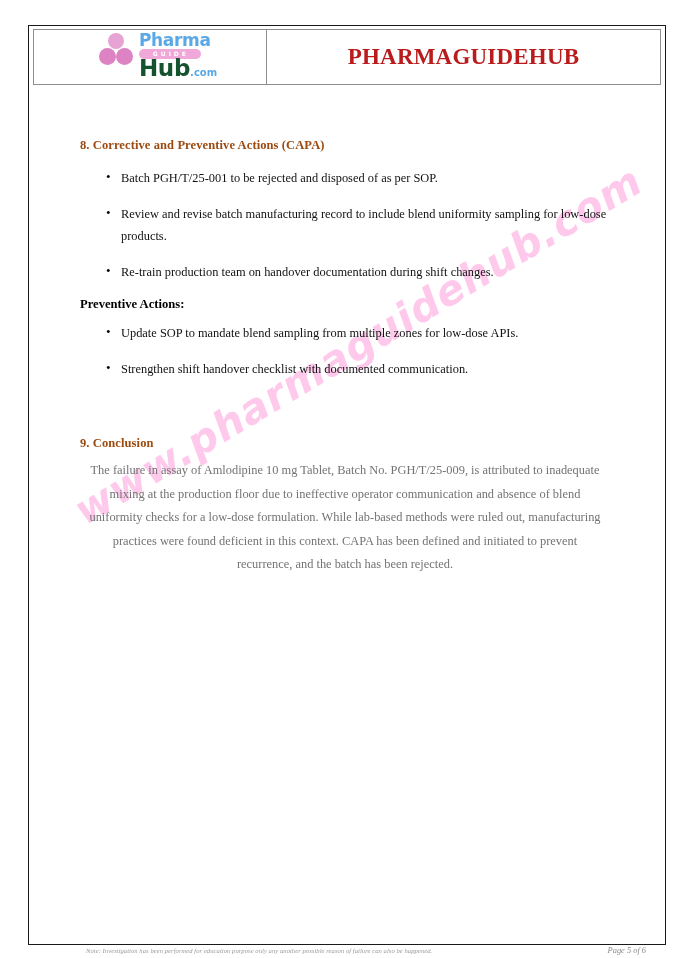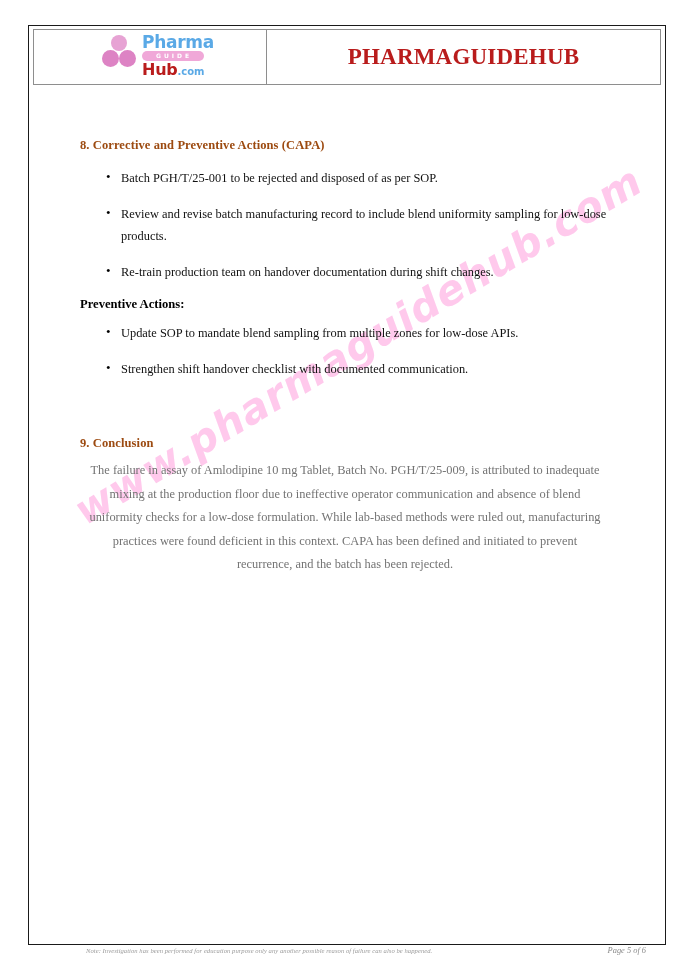--- a/index.html
+++ b/index.html
@@ -99,23 +99,23 @@
     font-size: 6px;
     font-weight: bold;
     letter-spacing: 3px;
     text-align: center;
     line-height: 8px;
     padding: 1px 0 1px 2px;
     box-sizing: border-box;
   }
   .logo-hub-line { display: block; line-height: 16px; }
   .logo-hub {
-    font-size: 16px;
-    font-weight: bold;
-    color: #b91c1c;
+    font-size: 23px;
+    font-weight: bold;
+    color: #14532d;
     letter-spacing: -0.3px;
   }
   .logo-com {
     font-size: 10px;
     font-weight: bold;
     color: #5aa9e6;
   }
 
   
   #brand-title {

